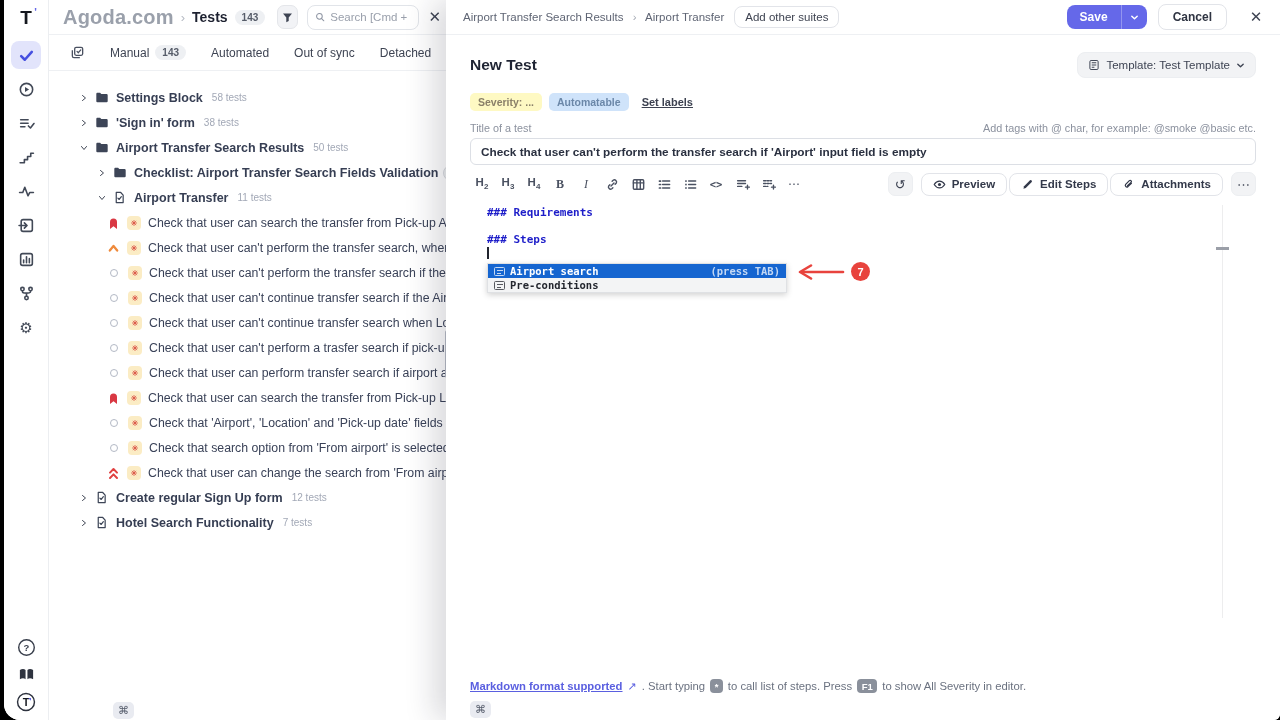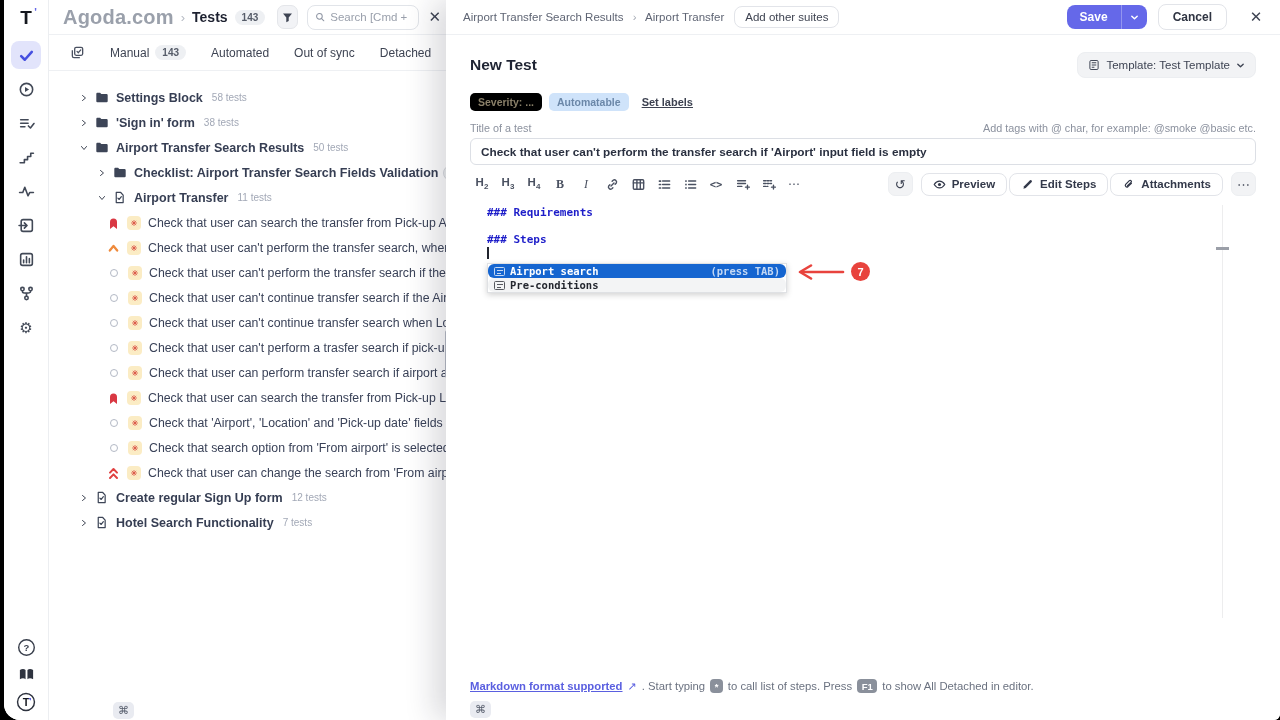--- a/index.html
+++ b/index.html
@@ -72,21 +72,21 @@
   .save-main { font-size:12px; font-weight:bold; padding:5px 13px; }
   .save-caret { border-left:1px solid rgba(255,255,255,.3); padding:5px 8px; font-size:9px; display:flex; align-items:center; }
   .cancel-btn { padding:5px 14px; font-size:12px; font-weight:bold; color:#2f3442; }
 
   .dr-body { padding:0 24px; position:relative; flex:1 1 auto; display:flex; flex-direction:column; }
   .dr-title-row { margin-top:17px; display:flex; align-items:center; }
   .dr-title { font-size:15.5px; font-weight:bold; color:#1f2433; }
   .template-btn { margin-left:auto; background:#f2f3f5; border-color:#eceef1; color:#3e4453; padding:6px 10px; }
   .badges-row { margin-top:15px; display:flex; align-items:center; gap:7px; }
   .badge { border-radius:5px; font-size:10.5px; padding:3px 8px; font-weight:bold; }
-  .badge-sev { background:#000000; color:#8a8069;text-align:center; }
+  .badge-sev { background:#fef9c3; color:#8a8069;text-align:center; }
   .badge-auto { background:#cfe3fa; color:#6b87a8; }
   .set-labels { font-size:11px; color:#3c4150; font-weight:bold; text-decoration:underline; margin-left:6px; }
   .field-labels { margin-top:11px; display:flex; font-size:10.8px; color:#8b919e; }
   .field-hint { margin-left:auto; }
   .title-input { margin-top:4px; width:100%; height:27px; border:1px solid #dcdfe5; border-radius:6px;
                  font-size:11.8px; font-weight:bold; color:#2a3040; padding:0 10px; font-family:inherit; outline:none; }
 
   .toolbar { margin-top:7px; display:flex; align-items:center; }
   .tb-left { display:flex; align-items:center; gap:2px; }
   .tb-btn { min-width:24px; height:23px; border-radius:6px; display:flex; align-items:center; justify-content:center;
@@ -101,21 +101,21 @@
               display:flex; align-items:center; justify-content:center; font-size:13px; color:#3e4453; }
   .tb-right .btn { padding:4px 11px; font-weight:bold; color:#33394a; }
   .tb-right .btn svg { width:13px; height:13px; }
 
   
   .editor { position:relative; flex:1 1 auto; margin-top:4px; font-family:"DejaVu Sans Mono", monospace; }
   .ed-line { font-size:11px; line-height:13.5px; font-weight:bold; color:#1d1dc9; padding-left:17px; white-space:pre; }
   .caret { margin-left:17px; width:1.5px; height:12px; background:#20242e; }
   .ed-dropdown { position:absolute; left:17px; top:63px; width:300px; border:1px solid #dfe1e4;
                  box-shadow:0 2px 6px rgba(0,0,0,.18); z-index:2; }
-  .dd-row { height:14px; display:flex; align-items:center; gap:5px; padding:0 6px; font-size:10.5px; font-weight:bold;border-radius:6px; }
+  .dd-row { height:14px; display:flex; align-items:center; gap:5px; padding:0 6px; font-size:10.5px; font-weight:bold; }
   .dd-row.sel { background:#1565d0; color:#fff; }
   .dd-row.unsel { background:#f3f4f5; color:#23262e; }
   .dd-ico { width:11px; height:9px; border-radius:1.5px; border:1px solid currentColor; opacity:.75; position:relative; flex:0 0 auto; }
   .dd-ico::before { content:""; position:absolute; left:1.5px; right:1.5px; top:2px; border-top:1px solid currentColor; }
   .dd-ico::after  { content:""; position:absolute; left:1.5px; right:3.5px; top:5px; border-top:1px solid currentColor; }
   .dd-hint { margin-left:auto; font-weight:bold; color:#c3d8f4; }
   .ed-scroll-track { position:absolute; right:33px; top:5px; bottom:55px; width:1px; background:#ededee; }
   .ed-scroll-thumb { position:absolute; right:27px; top:47px; width:13px; height:3px; background:#9b9fa8; }
 
   .annot { position:absolute; left:327px; top:62px; display:flex; align-items:center; gap:6px; z-index:3; }
@@ -714,18 +714,18 @@
         <div class="ed-scroll-thumb"></div>
       </div>
 
       <div class="ed-footer">
         <span class="md-link">Markdown format supported</span>
         <span class="md-arrow">↗</span>
         <span>. Start typing</span>
         <span class="key-badge">*</span>
         <span>to call list of steps. Press</span>
         <span class="key-badge">F1</span>
-        <span>to show All Detached in editor.</span>
+        <span>to show All Severity in editor.</span>
       </div>
       <div class="dr-cmd">⌘</div>
     </div>
   </div>
 </div>
 
 </body></html>

